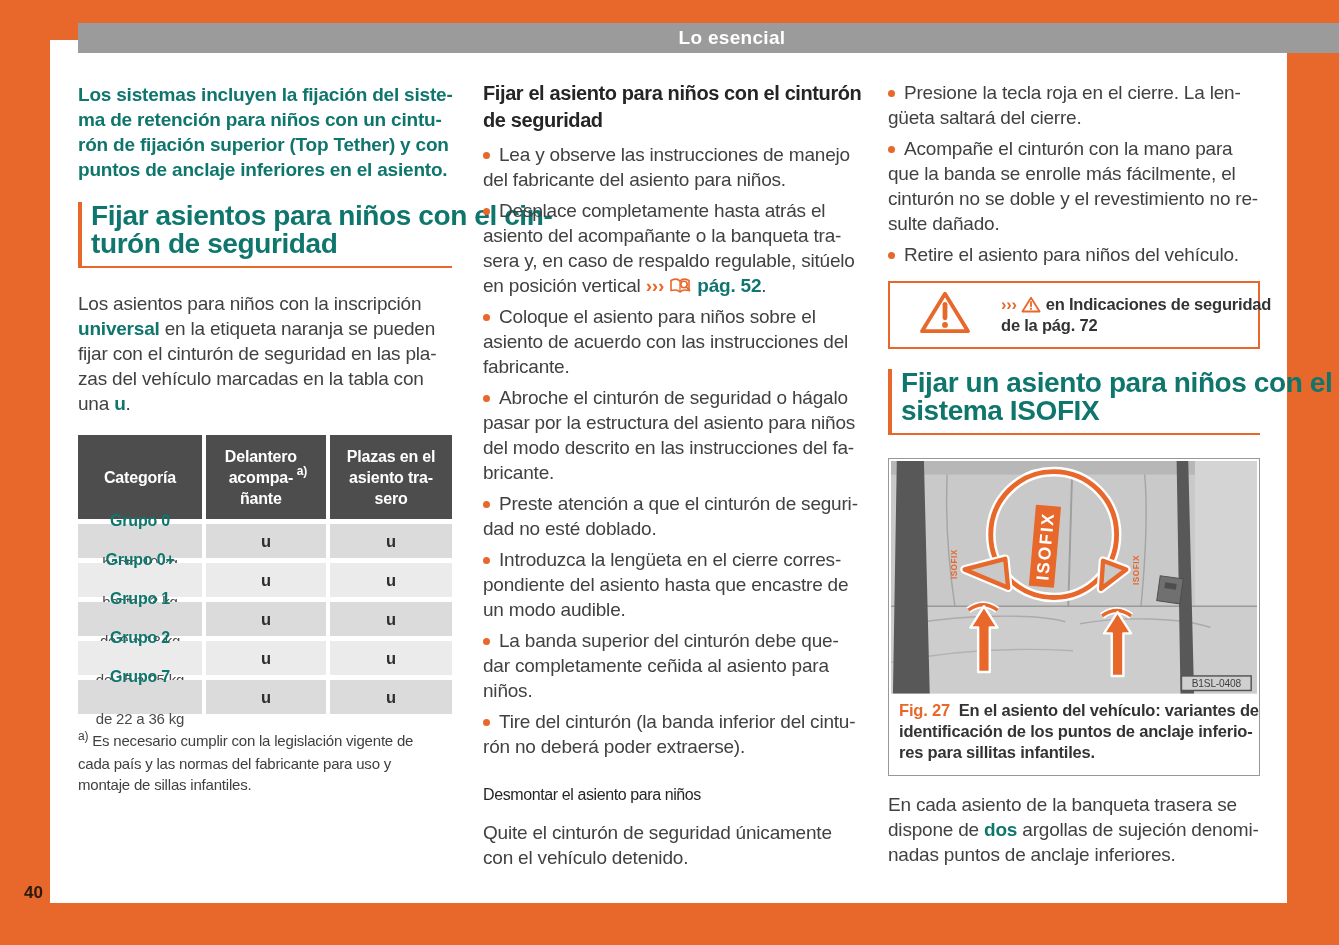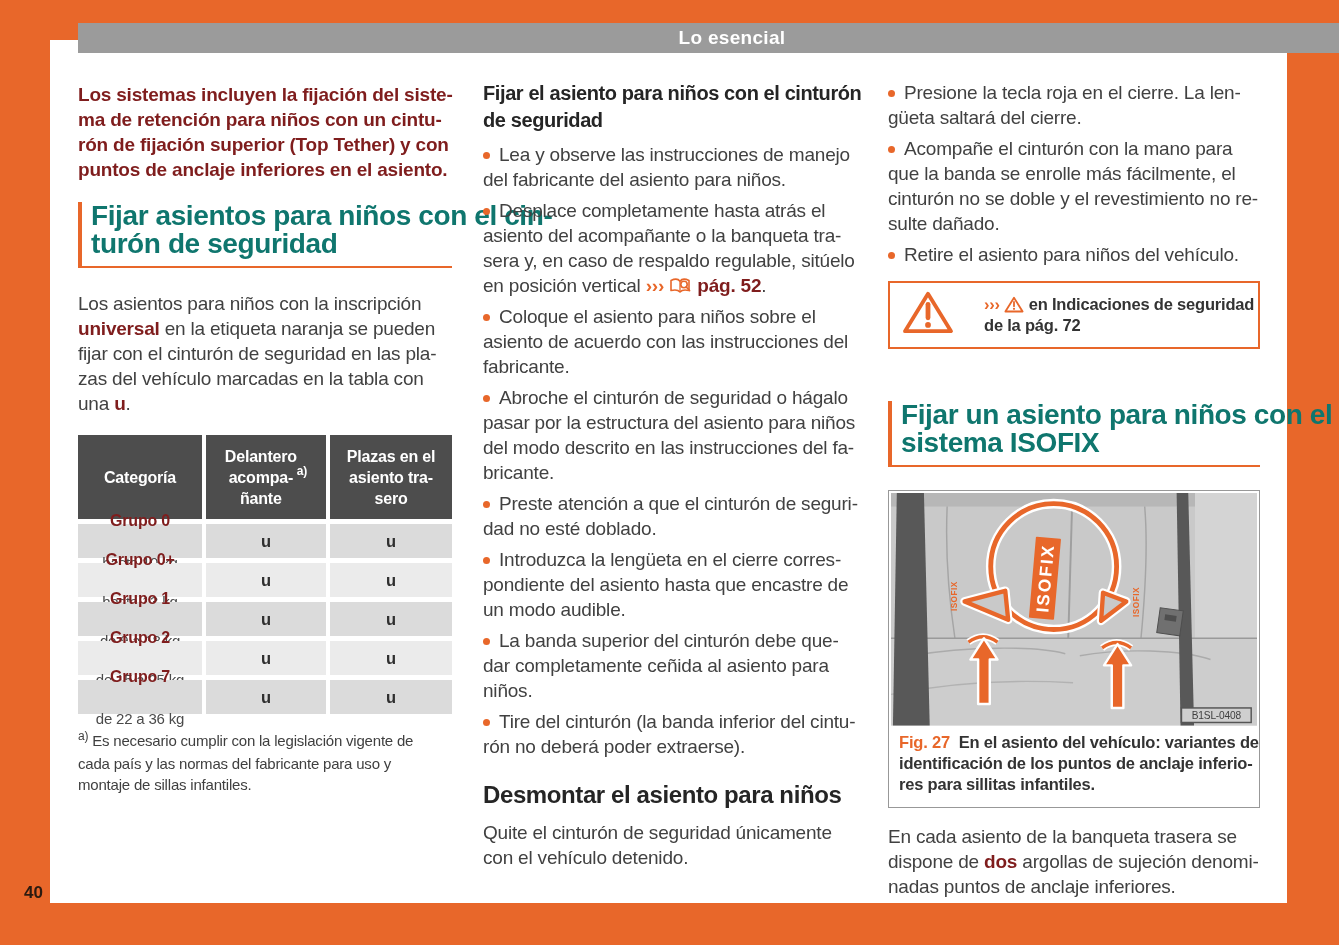--- a/index.html
+++ b/index.html
@@ -11,41 +11,41 @@
   .frame-right{position:absolute;right:0;top:0;width:52px;height:945px}
   .frame-bottom{position:absolute;left:0;bottom:0;width:1339px;height:42px}
   .header-bar{position:absolute;left:78px;top:23px;width:1308px;height:30px;background:#9B9B9B;
       color:#fff;font-weight:bold;font-size:19px;display:flex;align-items:center;justify-content:center;letter-spacing:.3px}
   .page-num{position:absolute;left:24px;top:883px;font-weight:bold;font-size:17px;color:#2b1a10}
   .col{position:absolute;top:80px;font-size:19px;line-height:25px;letter-spacing:-0.2px}
   .col1{left:78px;width:374px}
   .col2{left:483px;width:372px}
   .col3{left:888px;width:372px}
   .pre{white-space:pre}
-  .b{font-weight:bold;color:#7f1d1d}
+  .b{font-weight:bold;color:#0f766e}
   .o{color:#E8672A}
   .sup{font-size:12px;position:relative;top:-6px}
   .lead{font-weight:bold;color:#333}
   .sec-head{margin-top:20px;border-left:4px solid #E8672A;border-bottom:2px solid #E8672A;
       padding:0 0 8px 9px;font-size:28px;line-height:28px;font-weight:bold;color:#0f766e;letter-spacing:-0.4px}
   .col-head{font-size:20px;line-height:27px;font-weight:bold;color:#252525;margin:0 0 8px 0;letter-spacing:-0.4px}
-  .sub-head{font-size:24px;line-height:27px;font-weight:bold;color:#252525;margin:22px 0 12px 0;letter-spacing:-0.4px}
+  .sub-head{font-size:16px;line-height:27px;font-weight:normal;color:#252525;margin:22px 0 12px 0;letter-spacing:-0.4px}
   .bullet{margin:0 0 6px 0}
   .dot{display:inline-block;width:7px;height:7px;border-radius:50%;background:#E8672A;margin:0 9px 2px 0}
   .para{margin-top:16px}
   .ctable{margin-top:18px;display:grid;grid-template-columns:124px 120px 122px;column-gap:4px;row-gap:5px;
       font-size:16px;line-height:21px}
   .th{background:#4D4D4D;color:#fff;font-weight:bold;text-align:center;display:flex;align-items:center;
       justify-content:center;height:84px}
   .td{display:flex;flex-direction:column;align-items:center;justify-content:center;height:34px;text-align:center}
   .td .rng{font-size:15px;color:#4a4a4a}
   .td.u{font-weight:bold;color:#2f2f2f;font-size:16.5px}
   .r0{background:#DBDBDB}.r1{background:#EBEBEB}
   .fn{margin-top:16px;font-size:15px;line-height:21px;color:#3f3f3f}
-  .warn{margin-top:14px;border:2px solid #E8672A;display:flex;align-items:center;padding:6px 8px 6px 12px}
+  .warn{margin-top:14px;border:2px solid #E8672A;display:flex;align-items:center;padding:6px 8px 6px 29px}
   .warn-text{font-size:16.5px;line-height:21px;font-weight:bold;color:#333;margin-left:30px}
   .figbox{margin-top:12px;border:1px solid #989898;padding:2px}
   .figbox svg.illus{display:block;width:100%;height:auto}
   .caption{padding:6px 8px 10px;font-size:16.5px;line-height:21px;font-weight:bold;color:#333}
   .seg-icon svg{vertical-align:-3px}
 </style>
 </head>
 <body>
 
 <div class="frame-left orange"></div>
@@ -160,21 +160,21 @@
       </svg>
     </span>
     <span class="warn-text pre"><span class="o">››› </span><span class="seg-icon"><svg width="20" height="17" viewBox="0 0 20 17" fill="none">
             <path d="M10,1.8 L18.6,15.5 H1.4 Z" stroke="#E8672A" stroke-width="1.8" stroke-linejoin="round"></path>
             <path d="M10,6 L10,10.2" stroke="#E8672A" stroke-width="1.8" stroke-linecap="round"></path>
             <circle cx="10" cy="12.8" r="1.1" fill="#E8672A"></circle>
           </svg></span><span> en Indicaciones de seguridad
 de la pág. 72</span></span>
   </div>
 
-  <h2 class="sec-head pre" style="margin-top:52px">Fijar un asiento para niños con el
+  <h2 class="sec-head pre" style="margin-top:20px">Fijar un asiento para niños con el
 sistema ISOFIX</h2>
 
   <div class="figbox">
     <svg class="illus" viewBox="0 0 378 240">
       <rect width="378" height="240" fill="#c9c9c9"></rect>
       <rect width="378" height="14" fill="#b7b7b7"></rect>
       <rect x="314" width="64" height="240" fill="#d4d4d4"></rect>
       <path d="M58,14 C56,60 60,110 66,150" stroke="#a5a5a5" stroke-width="1.5" fill="none"></path>
       <path d="M187,14 L183,152" stroke="#9f9f9f" stroke-width="2" fill="none"></path>
       <path d="M262,14 C266,60 262,110 258,152" stroke="#a5a5a5" stroke-width="1.5" fill="none"></path>

